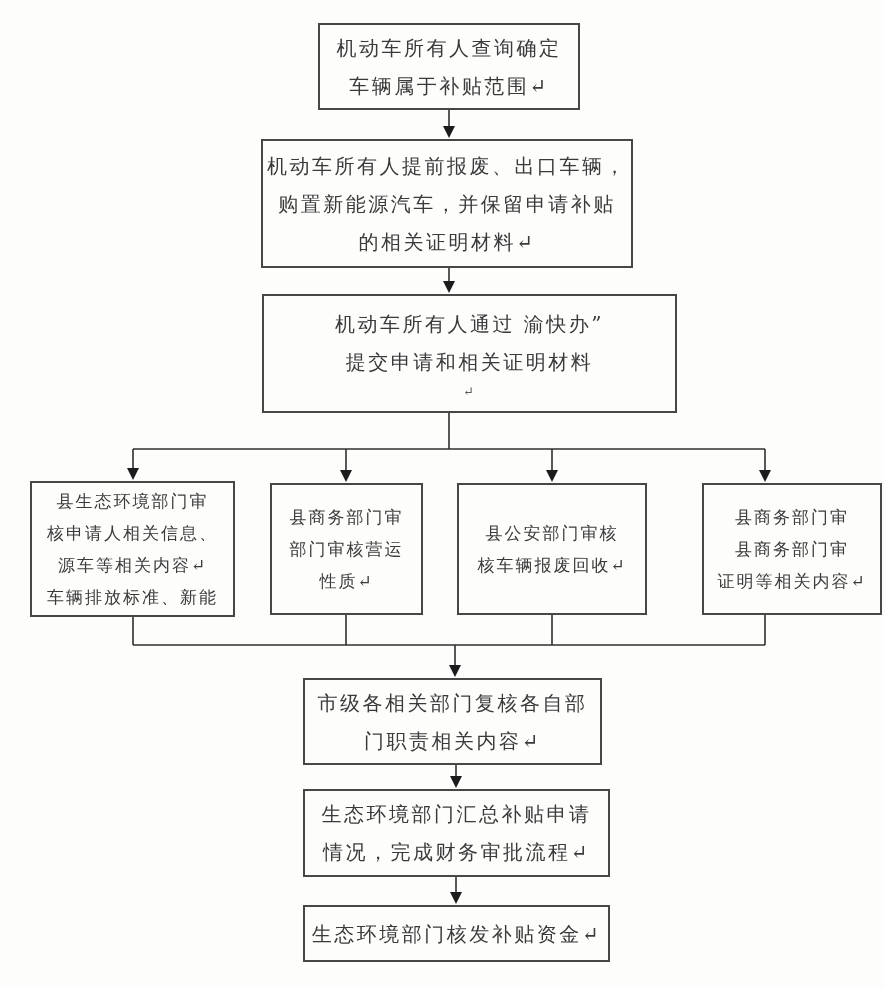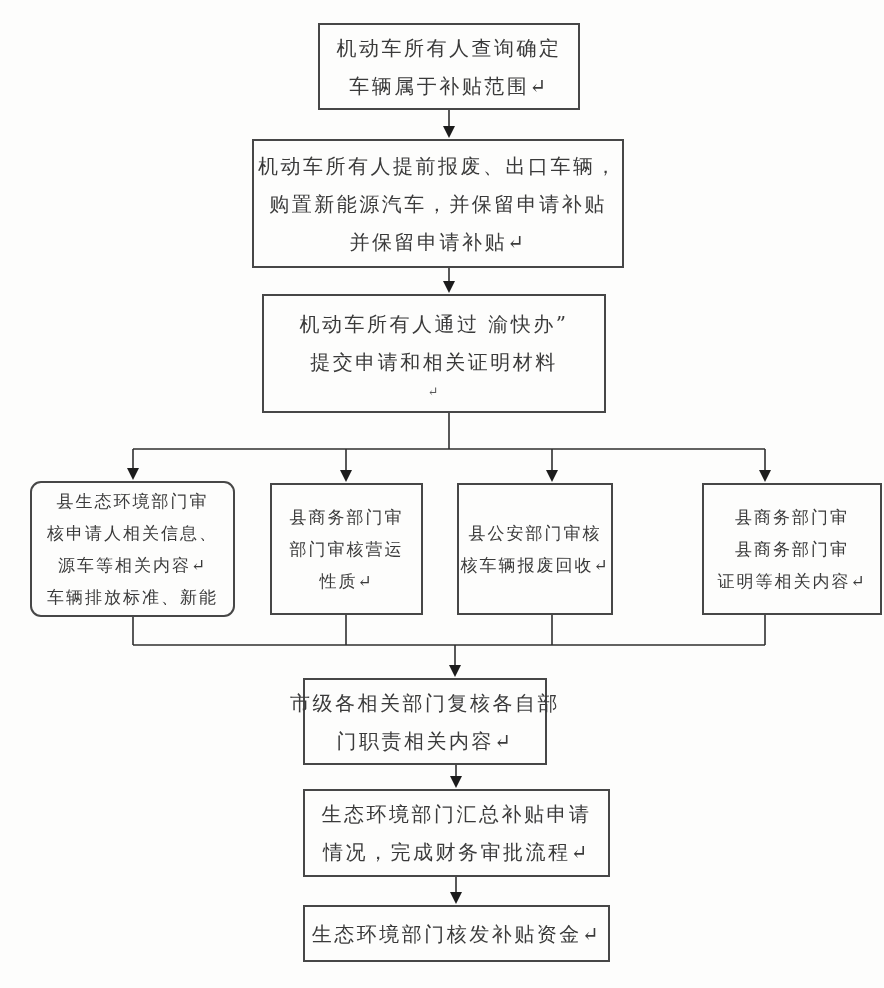--- a/index.html
+++ b/index.html
@@ -57,27 +57,27 @@
     line-height: 32px;
     letter-spacing: 2px;
   }
   .ret-line {
     font-size: 13px;
     line-height: 22px;
     color: #5a5a5a;
   }
   
   #n0 { left: 318px; top: 23px;  width: 262px; height: 87px;  }
-  #n1 { left: 252px; top: 139px; width: 372px; height: 129px; }
-  #n2 { left: 262px; top: 294px; width: 344px; height: 119px; }
-  #n3 { left: 30px;  top: 481px; width: 205px; height: 136px; border-radius: 11px; }
+  #n1 { left: 261px; top: 139px; width: 372px; height: 129px; }
+  #n2 { left: 262px; top: 294px; width: 415px; height: 119px; }
+  #n3 { left: 30px;  top: 481px; width: 205px; height: 136px; }
   #n4 { left: 270px; top: 483px; width: 153px; height: 132px; }
-  #n5 { left: 457px; top: 483px; width: 156px; height: 132px; }
+  #n5 { left: 457px; top: 483px; width: 190px; height: 132px; }
   #n6 { left: 702px; top: 483px; width: 180px; height: 132px; }
-  #n7 { left: 303px; top: 678px; width: 244px; height: 87px;  }
+  #n7 { left: 303px; top: 678px; width: 299px; height: 87px;  }
   #n8 { left: 303px; top: 789px; width: 307px; height: 88px;  }
   #n9 { left: 303px; top: 905px; width: 307px; height: 57px;  }
 </style>
 </head>
 <body>
 
 <div class="canvas">
 
   <svg class="connectors" viewBox="0 0 884 988" xmlns="http://www.w3.org/2000/svg">
 
@@ -114,21 +114,21 @@
   </svg>
 
   <div class="node big" id="n0">
     <span class="line">机动车所有人查询确定</span>
     <span class="line">车辆属于补贴范围↵</span>
   </div>
 
   <div class="node big" id="n1">
     <span class="line">机动车所有人提前报废、出口车辆，</span>
     <span class="line">购置新能源汽车，并保留申请补贴</span>
-    <span class="line">并保留申请补贴↵</span>
+    <span class="line">的相关证明材料↵</span>
   </div>
 
   <div class="node big" id="n2">
     <span class="line">机动车所有人通过 渝快办”</span>
     <span class="line">提交申请和相关证明材料</span>
     <span class="line ret-line">↵</span>
   </div>
 
   <div class="node small" id="n3">
     <span class="line">县生态环境部门审</span>

